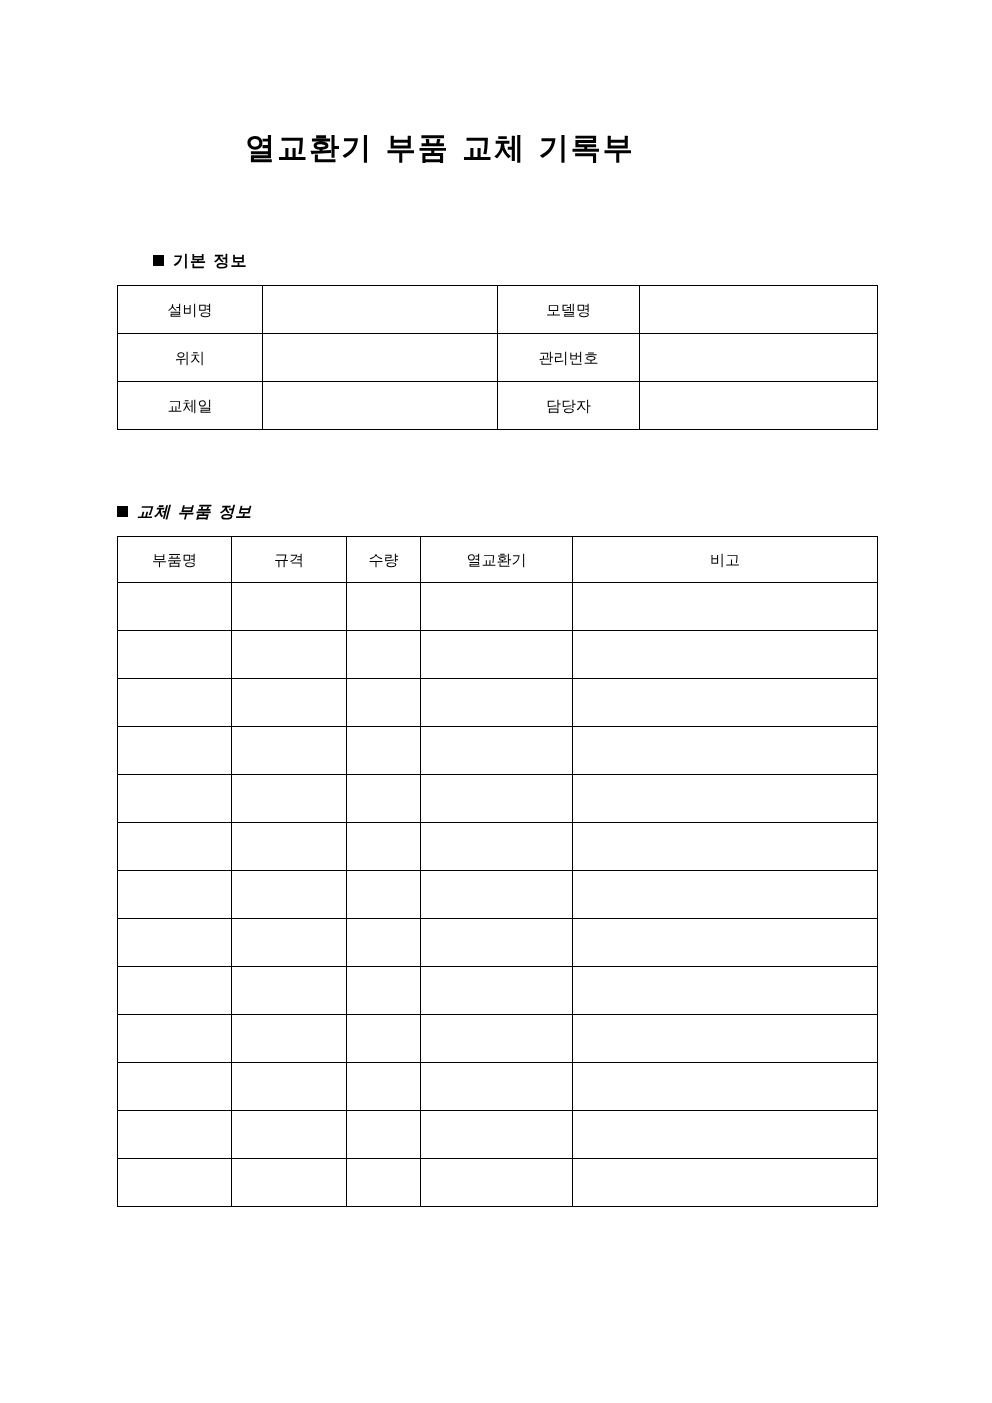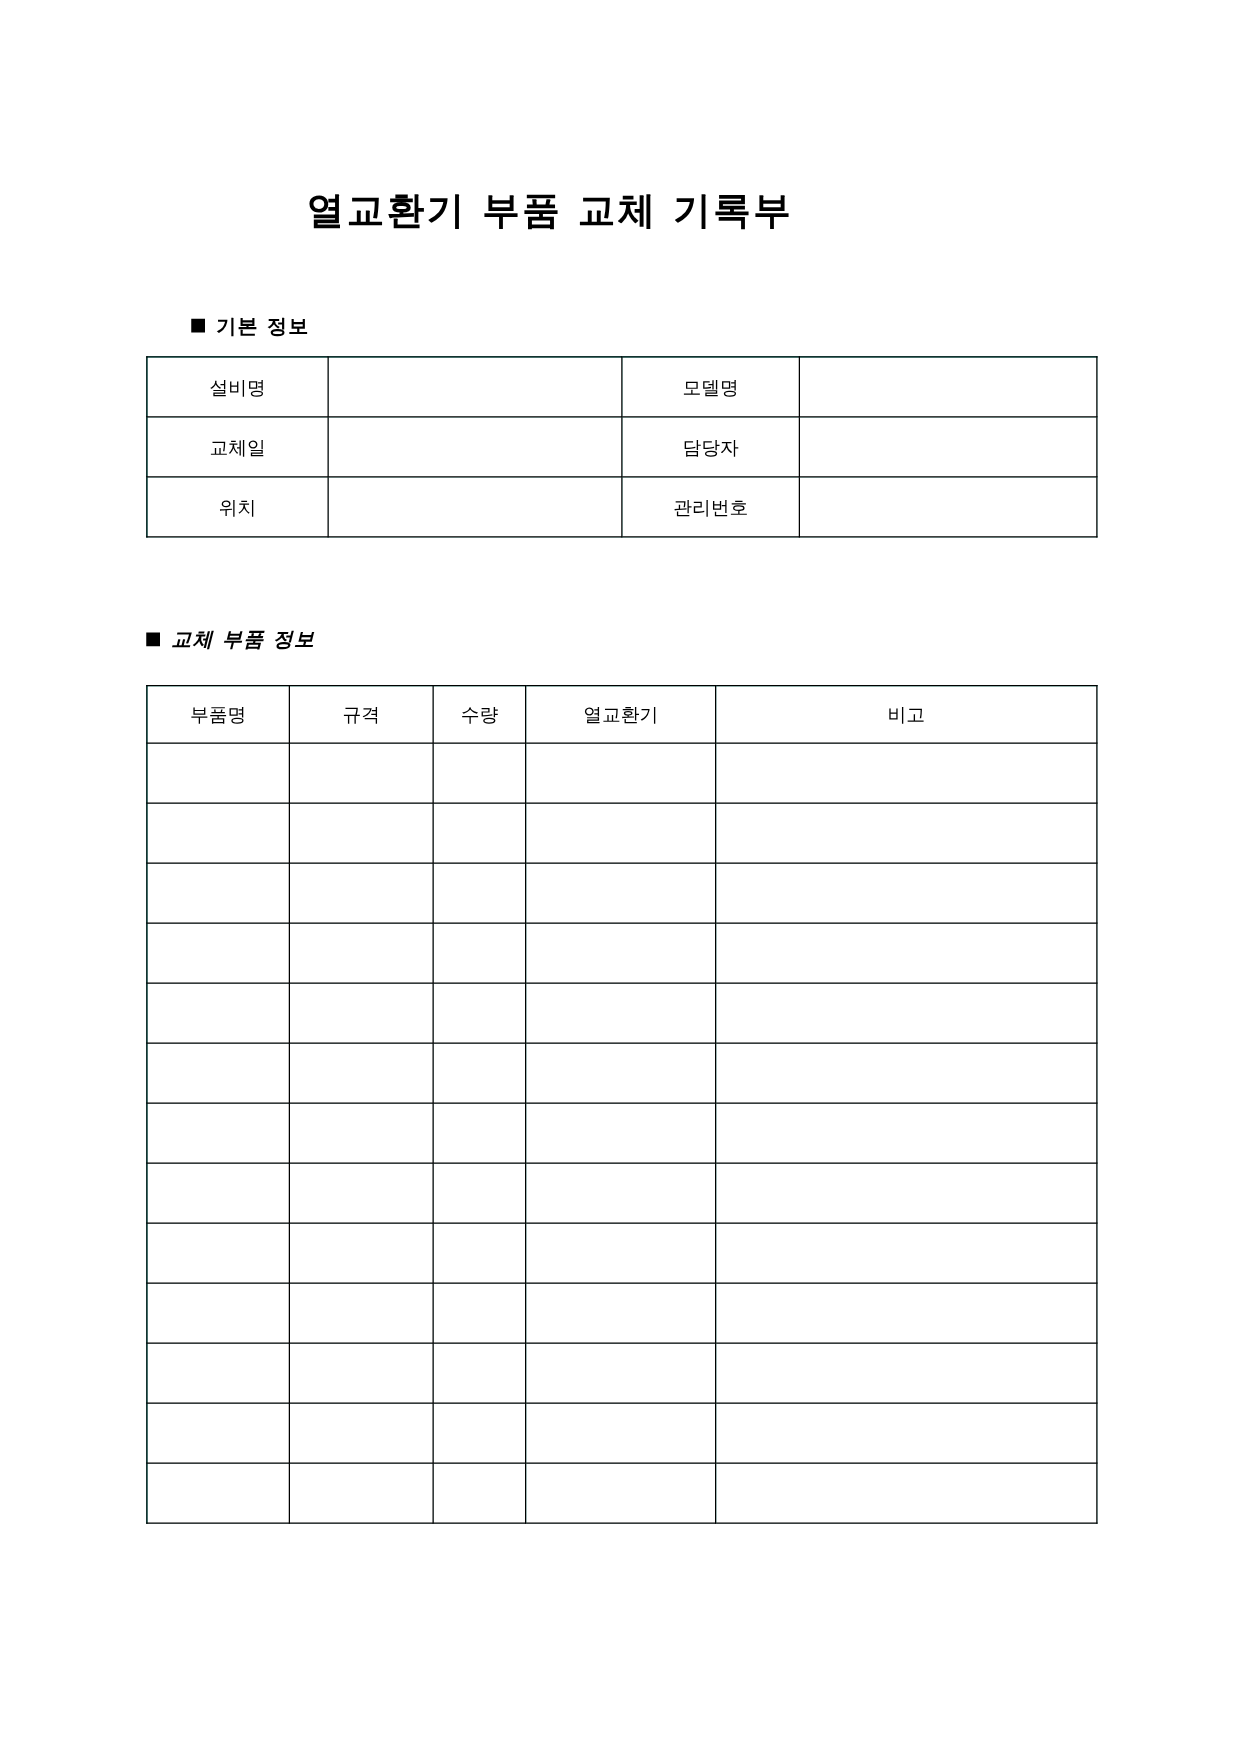--- a/index.html
+++ b/index.html
@@ -28,21 +28,20 @@
   .doc-title {
     position: absolute;
     top: 128px;
     left: 0;
     width: 880px;
     text-align: center;
     font-size: 30px;
     font-weight: bold;
     letter-spacing: 2px;
     line-height: 1.3;
-    margin-top: 21px;
   }
 
   
   .section-heading {
     position: absolute;
     left: 117px;
     font-size: 16px;
     font-weight: bold;
     letter-spacing: 1px;
     line-height: 1;
@@ -60,21 +59,21 @@
   }
   #heading-basic { top: 253px; margin-left: 36px; }
   #heading-parts { top: 504px; font-style: italic; }
 
   
   table.form-table {
     position: absolute;
     left: 117px;
     border-collapse: collapse;
     table-layout: fixed;
-    background: #14b8a6;
+    background: #fca5a5;
   }
   table.form-table td,
   table.form-table th {
     border: 1px solid #000000;
     padding: 0;
     margin: 0;
     font-size: 15px;
     font-weight: normal;
     text-align: center;
     vertical-align: middle;
@@ -91,21 +90,20 @@
   #table-basic {
     top: 285px;
     width: 760px;
   }
   #table-basic td { height: 47px; }
 
   
   #table-parts {
     top: 536px;
     width: 760px;
-    margin-top: 12px;
   }
   #table-parts th { height: 45px; }
   #table-parts td.data-cell { height: 47px; }
 </style>
 </head>
 <body>
 
 <div class="page">
 
   <div class="doc-title">열교환기 부품 교체 기록부</div>
@@ -122,29 +120,29 @@
       <col style="width:238px">
     </colgroup>
     <tbody>
       <tr>
         <td class="label-cell">설비명</td>
         <td class="value-cell"></td>
         <td class="label-cell">모델명</td>
         <td class="value-cell"></td>
       </tr>
       <tr>
+        <td class="label-cell">위치</td>
+        <td class="value-cell"></td>
+        <td class="label-cell">관리번호</td>
+        <td class="value-cell"></td>
+      </tr>
+      <tr>
         <td class="label-cell">교체일</td>
         <td class="value-cell"></td>
         <td class="label-cell">담당자</td>
-        <td class="value-cell"></td>
-      </tr>
-      <tr>
-        <td class="label-cell">위치</td>
-        <td class="value-cell"></td>
-        <td class="label-cell">관리번호</td>
         <td class="value-cell"></td>
       </tr>
     </tbody>
   </table>
 
   <div class="section-heading" id="heading-parts">
     <span class="bullet"></span><span>교체 부품 정보</span>
   </div>
 
   <table class="form-table" id="table-parts">

